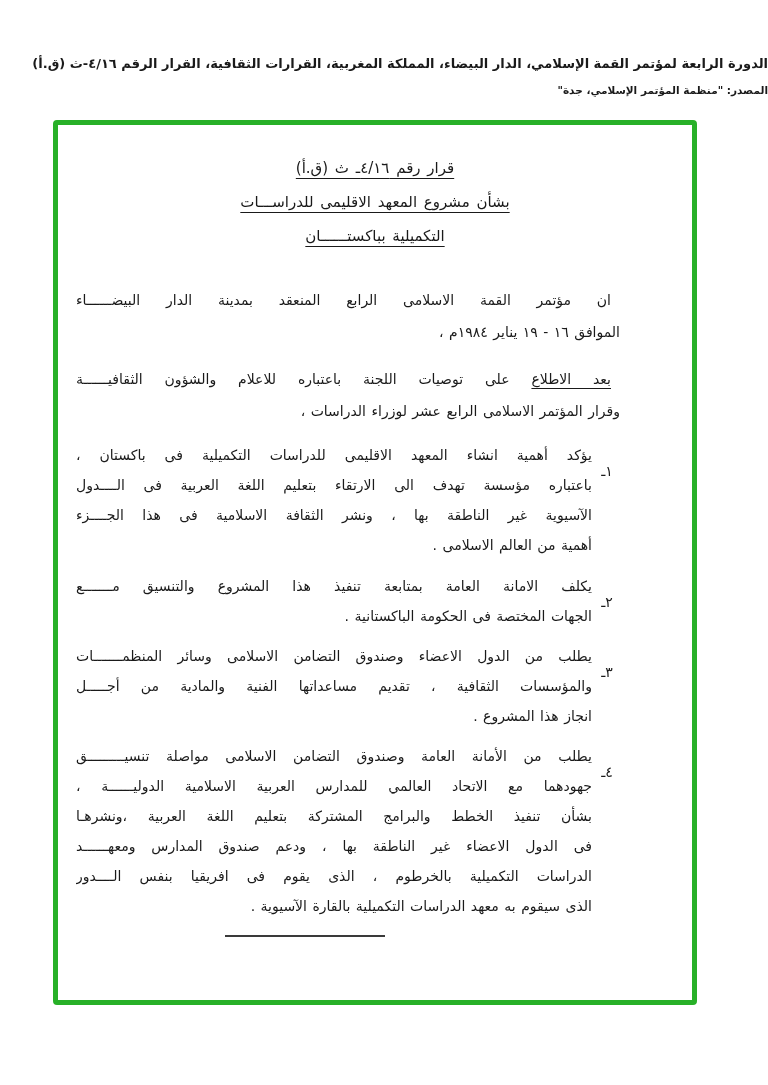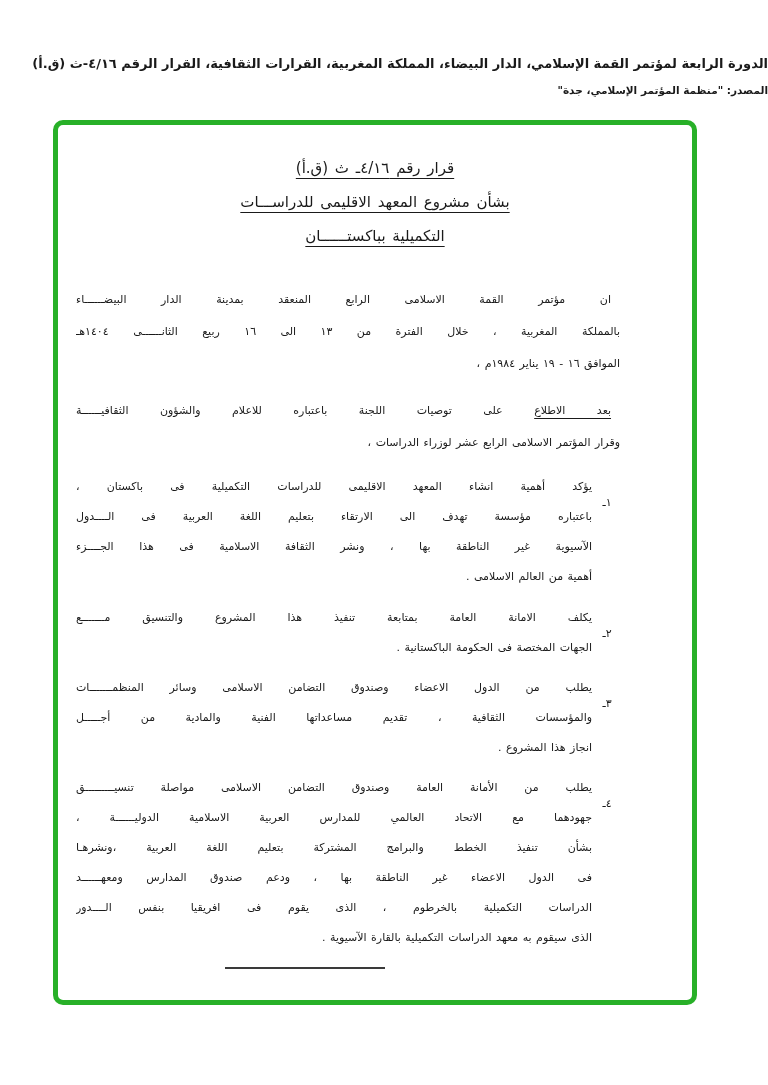--- a/index.html
+++ b/index.html
@@ -12,32 +12,32 @@
   .ref-line{
     font-size:13px;font-weight:bold;white-space:nowrap;letter-spacing:0;
     line-height:20px;
   }
   .src-line{
     font-size:10.5px;font-weight:bold;margin-top:9px;line-height:14px;
   }
   
   .doc-frame{
     position:absolute;left:53px;top:120px;width:644px;height:885px;
-    border:5px solid #28b028;border-radius:10px;box-sizing:border-box;
+    border:5px solid #28b028;border-radius:4px;box-sizing:border-box;
     background:#ffffff;
   }
   .doc-inner{direction:rtl;}
   
   .doc-title{margin-top:26px;text-align:center;font-size:15px;line-height:34px;}
   .title-line{
     text-decoration:underline;text-underline-offset:5px;
     text-decoration-thickness:1.3px;word-spacing:2px;
   }
   
-  .doc-body{padding:0 72px 0 18px;font-size:11px;word-spacing:1px;}
+  .doc-body{padding:0 72px 0 18px;font-size:14px;word-spacing:1px;}
   .jline{
     text-align:justify;text-align-last:justify;white-space:normal;
     overflow:hidden;
   }
   .jline.final{text-align-last:right;}
   .jline.indent{padding-right:9px;}
   .para{line-height:32px;}
   .para-preamble{margin-top:31px;}
   .para-consideration{margin-top:15px;}
   .u-phrase{
@@ -74,21 +74,20 @@
     <div class="doc-title">
       <div><span class="title-line">قرار رقم ٤/١٦ـ ث (ق.أ)</span></div>
       <div><span class="title-line">بشأن مشروع المعهد الاقليمى للدراســـات</span></div>
       <div><span class="title-line">التكميلية بباكستــــــان</span></div>
     </div>
 
     <div class="doc-body">
 
       <div class="para para-preamble">
         <div class="jline indent">ان مؤتمر القمة الاسلامى الرابع المنعقد بمدينة الدار البيضــــــاء</div>
-        <div class="jline">بالمملكة المغربية ، خلال الفترة من ١٣ الى ١٦ ربيع الثانــــــى ١٤٠٤هـ</div>
         <div class="jline final">الموافق ١٦ - ١٩ يناير ١٩٨٤م ،</div>
       </div>
 
       <div class="para para-consideration">
         <div class="jline indent"><span class="u-phrase">بعد الاطلاع</span><span> على توصيات اللجنة باعتباره للاعلام والشؤون الثقافيــــــة</span></div>
         <div class="jline final">وقرار المؤتمر الاسلامى الرابع عشر لوزراء الدراسات ،</div>
       </div>
 
       <div class="item item-1">
         <span class="num">١ـ</span>

